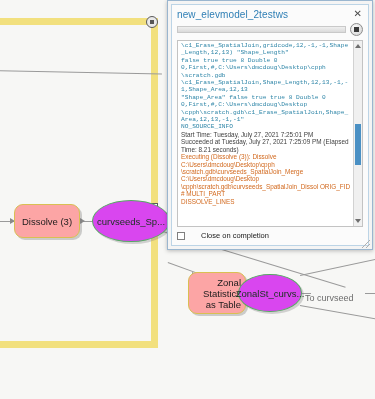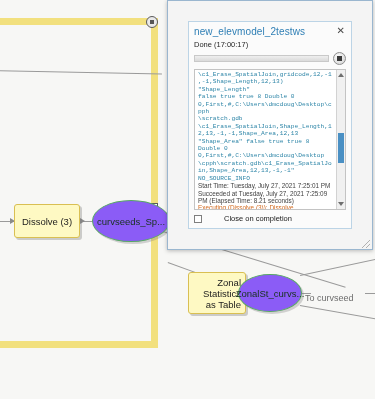--- a/index.html
+++ b/index.html
@@ -58,27 +58,27 @@
     display: flex;
     align-items: center;
     justify-content: center;
     text-align: center;
     font-size: 9.5px;
     color: #1c1c1c;
     line-height: 11px;
     padding: 2px 4px;
   }
   .node.tool {
-    background: #fef9c3;
+    background: #fca5a5;
     border: 1px solid #d9bf52;
-    border-radius: 3px;
+    border-radius: 9px;
     box-shadow: 2px 2px 0 rgba(120,120,120,0.35);
   }
   .node.data {
-    background: #8b5cf6;
+    background: #d946ef;
     border: 1px solid #57a764;
     border-radius: 50%;
     box-shadow: 2px 2px 0 rgba(120,120,120,0.3);
     color: #17321c;
   }
 
   .conn {
     position: absolute;
     height: 0;
     border-top: 1px solid #9a9a9a;
@@ -106,21 +106,21 @@
     height: 250px;
     background: #f4f4f4;
     border: 1px solid #9ab6cf;
     box-sizing: border-box;
     box-shadow: 0 1px 4px rgba(0,0,0,0.25);
     display: flex;
     flex-direction: column;
     overflow: hidden;
   }
   #dialog .inner {
-    margin: 20px;
+    margin: 3px;
     border: 1px solid #bcd4e6;
     background: #fbfbfb;
     flex: 1;
     display: flex;
     flex-direction: column;
     padding: 4px 5px 5px 5px;
     box-sizing: border-box;
     overflow: hidden;
   }
   .dlg-titlerow {
@@ -235,21 +235,21 @@
     left: 1px; right: 1px;
     top: 45%;
     height: 22%;
     background: #4a90c4;
   }
 
   .dlg-footer {
     margin-top: 4px;
     display: flex;
     align-items: flex-end;
-    gap: 22px;
+    gap: 16px;
   }
   .chk {
     width: 8px; height: 8px;
     border: 1px solid #7f7f7f;
     background: #fff;
     box-sizing: border-box;
     flex: none;
   }
   .chk-label {
     font-size: 7.5px;
@@ -317,21 +317,20 @@
   </div>
 
 </div>
 
 <div id="dialog">
   <div class="inner">
     <div class="dlg-titlerow">
       <div class="dlg-title">new_elevmodel_2testws</div>
       <div class="dlg-close">✕</div>
     </div>
-    <div class="dlg-status">Done (17:00:17)</div>
 
     <div class="progress-row">
       <div class="progress-bar">
         <div class="progress-fill"></div>
       </div>
       <div class="stop-btn">
         <i></i>
       </div>
     </div>
 

